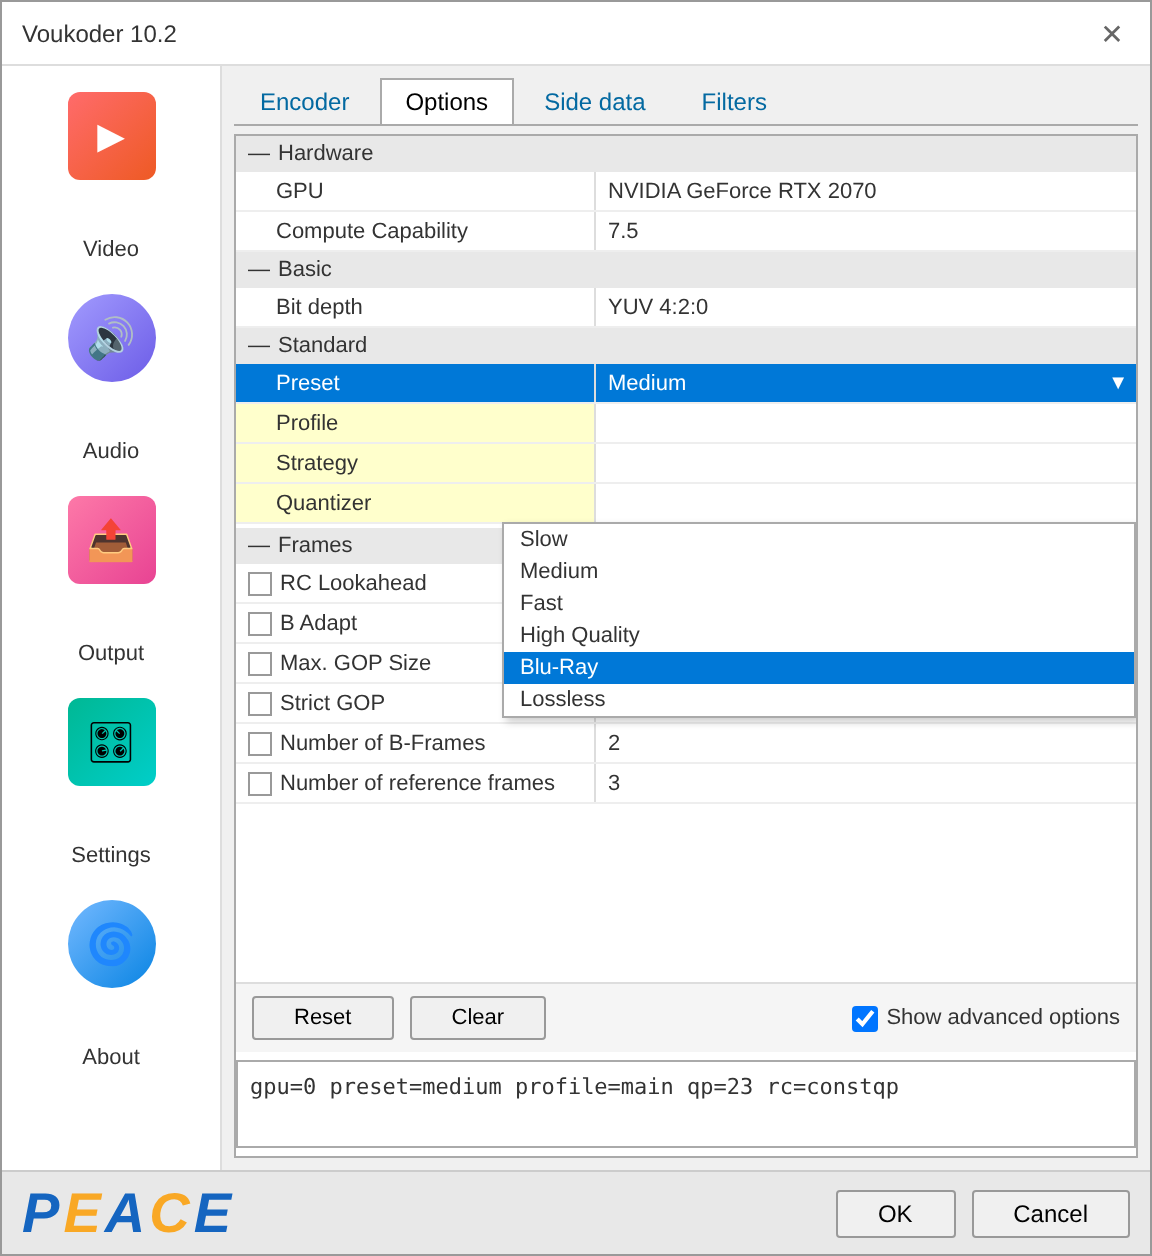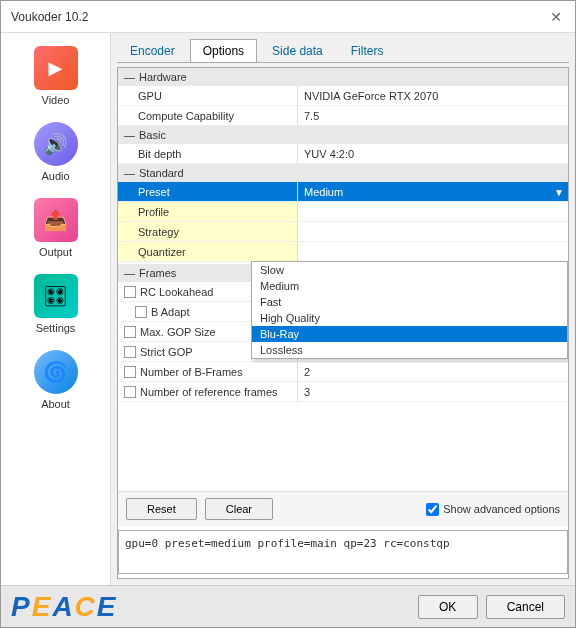--- a/index.html
+++ b/index.html
@@ -54,20 +54,21 @@
       align-items: center;
       padding-top: 5px;
     }
     .sidebar-item {
       display: flex;
       flex-direction: column;
       align-items: center;
       padding: 8px 10px;
       width: 100%;
       cursor: pointer;
+      gap: 25px;
     }
     .sidebar-icon {
       width: 44px;
       height: 44px;
       margin-bottom: 4px;
     }
     .sidebar-label {
       font-size: 11px;
       color: #333;
       text-align: center;
@@ -434,21 +435,21 @@
             <span>—</span>
             <span>Frames</span>
           </div>
           <div class="prop-row">
             <div class="prop-name" style="padding-left:6px;">
               <span class="checkbox"></span>RC Lookahead
             </div>
             <div class="prop-value"></div>
           </div>
           <div class="prop-row">
-            <div class="prop-name" style="padding-left:17px;align-items:center;">
+            <div class="prop-name" style="padding-left:6px;align-items:center;">
               <span class="checkbox"></span>B Adapt
             </div>
             <div class="prop-value"></div>
           </div>
           <div class="prop-row">
             <div class="prop-name" style="padding-left:6px;">
               <span class="checkbox"></span>Max. GOP Size
             </div>
             <div class="prop-value">300</div>
           </div>

